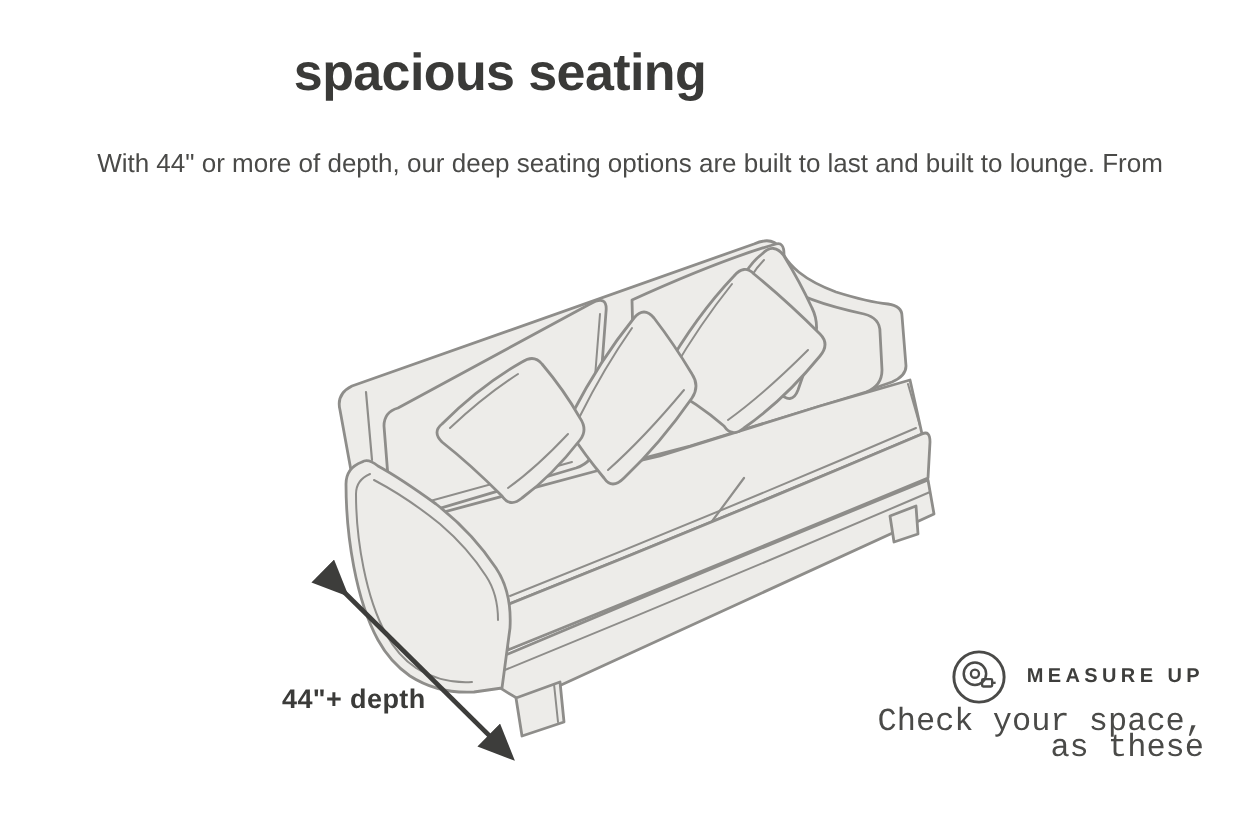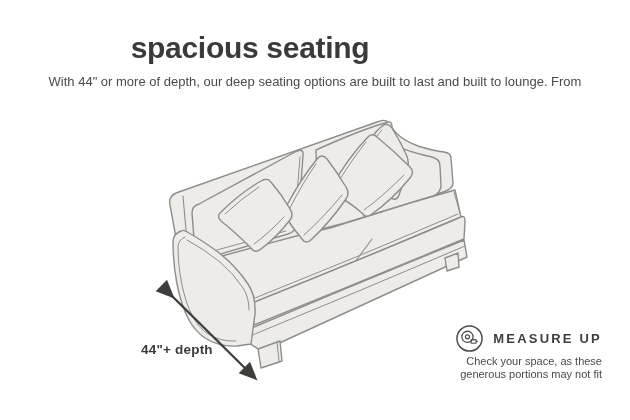--- a/index.html
+++ b/index.html
@@ -1,41 +1,41 @@
 <!DOCTYPE html>
 <html><head>
 <meta charset="utf-8">
 <style>
   html,body{margin:0;padding:0;}
   body{font-family:"Liberation Sans",sans-serif;background:#ffffff;}
   .canvas{position:relative;width:630px;height:420px;background:#ffffff;overflow:hidden;}
 
   .title{
-    position:absolute;top:31px;left:0;width:500px;text-align:center;
-    font-size:30px;font-weight:700;color:#3a3a38;letter-spacing:-0.3px;
+    position:absolute;top:21px;left:0;width:500px;text-align:center;
+    font-size:26px;font-weight:700;color:#3a3a38;letter-spacing:-0.3px;
   }
   .desc{
     position:absolute;top:74px;left:45px;width:540px;text-align:center;
     font-size:13px;line-height:15px;color:#4a4a48;
   }
 
   .sofa-svg{position:absolute;left:0;top:0;}
 
   .dim-label{
     position:absolute;left:141px;top:342px;
     font-size:13.5px;font-weight:700;color:#3b3b39;letter-spacing:0.2px;
   }
 
   .measure{position:absolute;right:28px;top:324px;width:190px;}
   .measure-head{display:flex;align-items:center;justify-content:flex-end;gap:9px;}
   .measure-title{
-    font-size:13px;font-weight:700;letter-spacing:2.2px;color:#3e3e3c;white-space:nowrap;
+    font-size:10px;font-weight:700;letter-spacing:2.2px;color:#3e3e3c;white-space:nowrap;
   }
   .measure-caption{
-    margin-top:2px;text-align:right;font-size:11px;line-height:12.6px;color:#4a4a48;
+    margin-top:2px;text-align:right;font-size:16px;line-height:12.6px;color:#4a4a48;font-family:Liberation Mono, monospace;
   }
 </style>
 </head>
 <body>
 
 <div class="canvas">
 
   <div class="title">spacious seating</div>
 
   <div class="desc">
@@ -140,17 +140,16 @@
           <circle cx="12.9" cy="13.3" r="5.8" stroke-width="1.3"></circle>
           <circle cx="12.9" cy="13.3" r="2.1" stroke-width="1.2"></circle>
           <rect x="16.6" y="16.1" width="5.2" height="3.8" rx="0.6" stroke-width="1.2"></rect>
           <path d="M21.8,18 L23.6,18" stroke-width="1.2"></path>
         </g>
       </svg>
       <span class="measure-title">MEASURE UP</span>
     </div>
     <div class="measure-caption">
       <div>Check your space, as these</div>
-      <div>generous portions may not fit</div>
     </div>
   </div>
 
 </div>
 
 </body></html>

